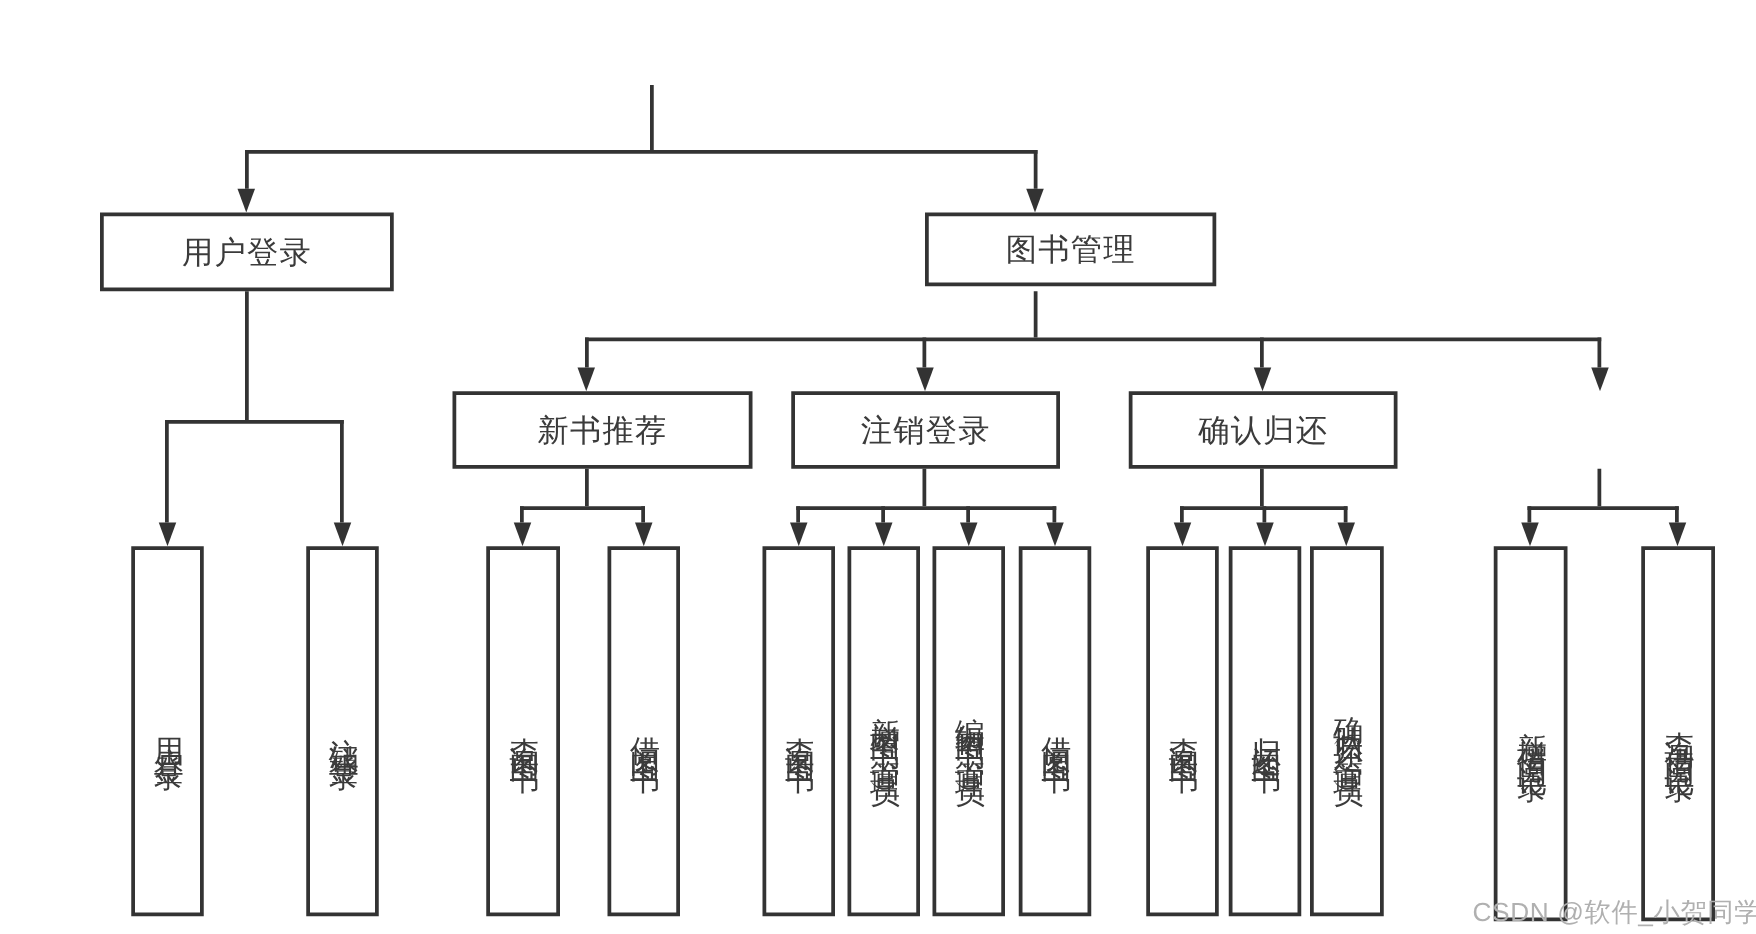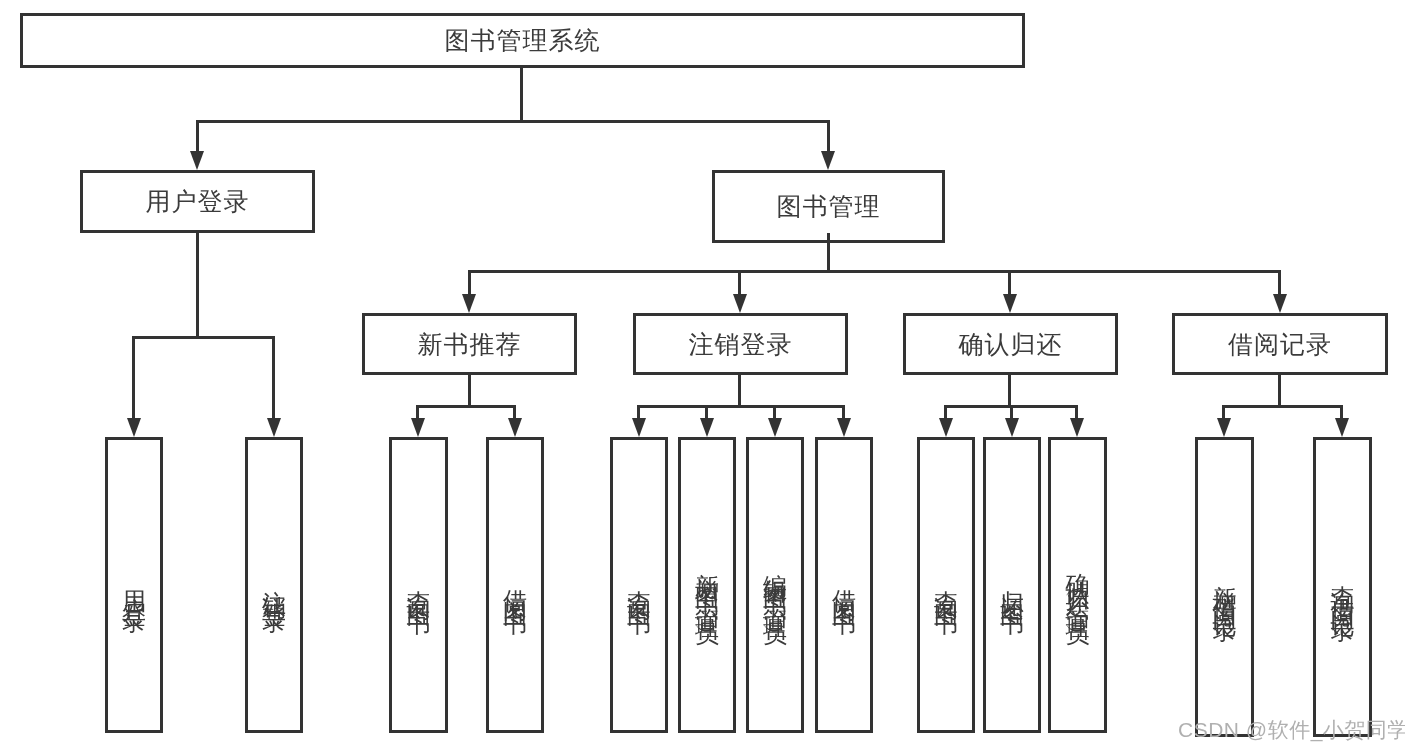--- a/index.html
+++ b/index.html
@@ -32,54 +32,52 @@
     position:absolute;left:1178px;top:716px;width:230px;
     font-size:21px;color:var(--watermark);letter-spacing:0.5px;
     white-space:nowrap;z-index:5;
   }
 </style>
 </head>
 <body>
 
 <div class="stage">
 
-  <div class="box hbox" style="left:20px;top:13px;width:1005px;height:55px;">图书管理系统</div>
 
   <div class="vline" style="left:520px;top:68px;height:53px;"></div>
   <div class="hline" style="left:196px;top:120px;width:634px;"></div>
   <div class="vline" style="left:196px;top:120px;height:31px;"></div>
   <div class="vline" style="left:827px;top:120px;height:31px;"></div>
   <div class="arrow" style="left:190px;top:151px;"></div>
   <div class="arrow" style="left:821px;top:151px;"></div>
 
   <div class="box hbox" style="left:80px;top:170px;width:235px;height:63px;">用户登录</div>
-  <div class="box hbox" style="left:712px;top:170px;width:233px;height:73px;">图书管理</div>
+  <div class="box hbox" style="left:740px;top:170px;width:233px;height:59px;">图书管理</div>
 
   <div class="vline" style="left:196px;top:233px;height:103px;"></div>
   <div class="hline" style="left:132px;top:336px;width:143px;"></div>
   <div class="vline" style="left:132px;top:336px;height:82px;"></div>
   <div class="vline" style="left:272px;top:336px;height:82px;"></div>
   <div class="arrow" style="left:127px;top:418px;"></div>
   <div class="arrow" style="left:267px;top:418px;"></div>
 
   <div class="vline" style="left:827px;top:233px;height:37px;"></div>
   <div class="hline" style="left:468px;top:270px;width:813px;"></div>
   <div class="vline" style="left:468px;top:270px;height:24px;"></div>
   <div class="vline" style="left:738px;top:270px;height:24px;"></div>
   <div class="vline" style="left:1008px;top:270px;height:24px;"></div>
   <div class="vline" style="left:1278px;top:270px;height:24px;"></div>
   <div class="arrow" style="left:462px;top:294px;"></div>
   <div class="arrow" style="left:733px;top:294px;"></div>
   <div class="arrow" style="left:1003px;top:294px;"></div>
   <div class="arrow" style="left:1273px;top:294px;"></div>
 
-  <div class="box hbox" style="left:362px;top:313px;width:215px;height:62px;">新书推荐</div>
+  <div class="box hbox" style="left:362px;top:313px;width:240px;height:62px;">新书推荐</div>
   <div class="box hbox" style="left:633px;top:313px;width:215px;height:62px;">注销登录</div>
   <div class="box hbox" style="left:903px;top:313px;width:215px;height:62px;">确认归还</div>
-  <div class="box hbox" style="left:1172px;top:313px;width:216px;height:62px;">借阅记录</div>
 
   <div class="vline" style="left:468px;top:375px;height:30px;"></div>
   <div class="hline" style="left:416px;top:405px;width:100px;"></div>
   <div class="vline" style="left:416px;top:405px;height:13px;"></div>
   <div class="vline" style="left:513px;top:405px;height:13px;"></div>
   <div class="arrow" style="left:411px;top:418px;"></div>
   <div class="arrow" style="left:508px;top:418px;"></div>
 
   <div class="vline" style="left:738px;top:375px;height:30px;"></div>
   <div class="hline" style="left:637px;top:405px;width:208px;"></div>

